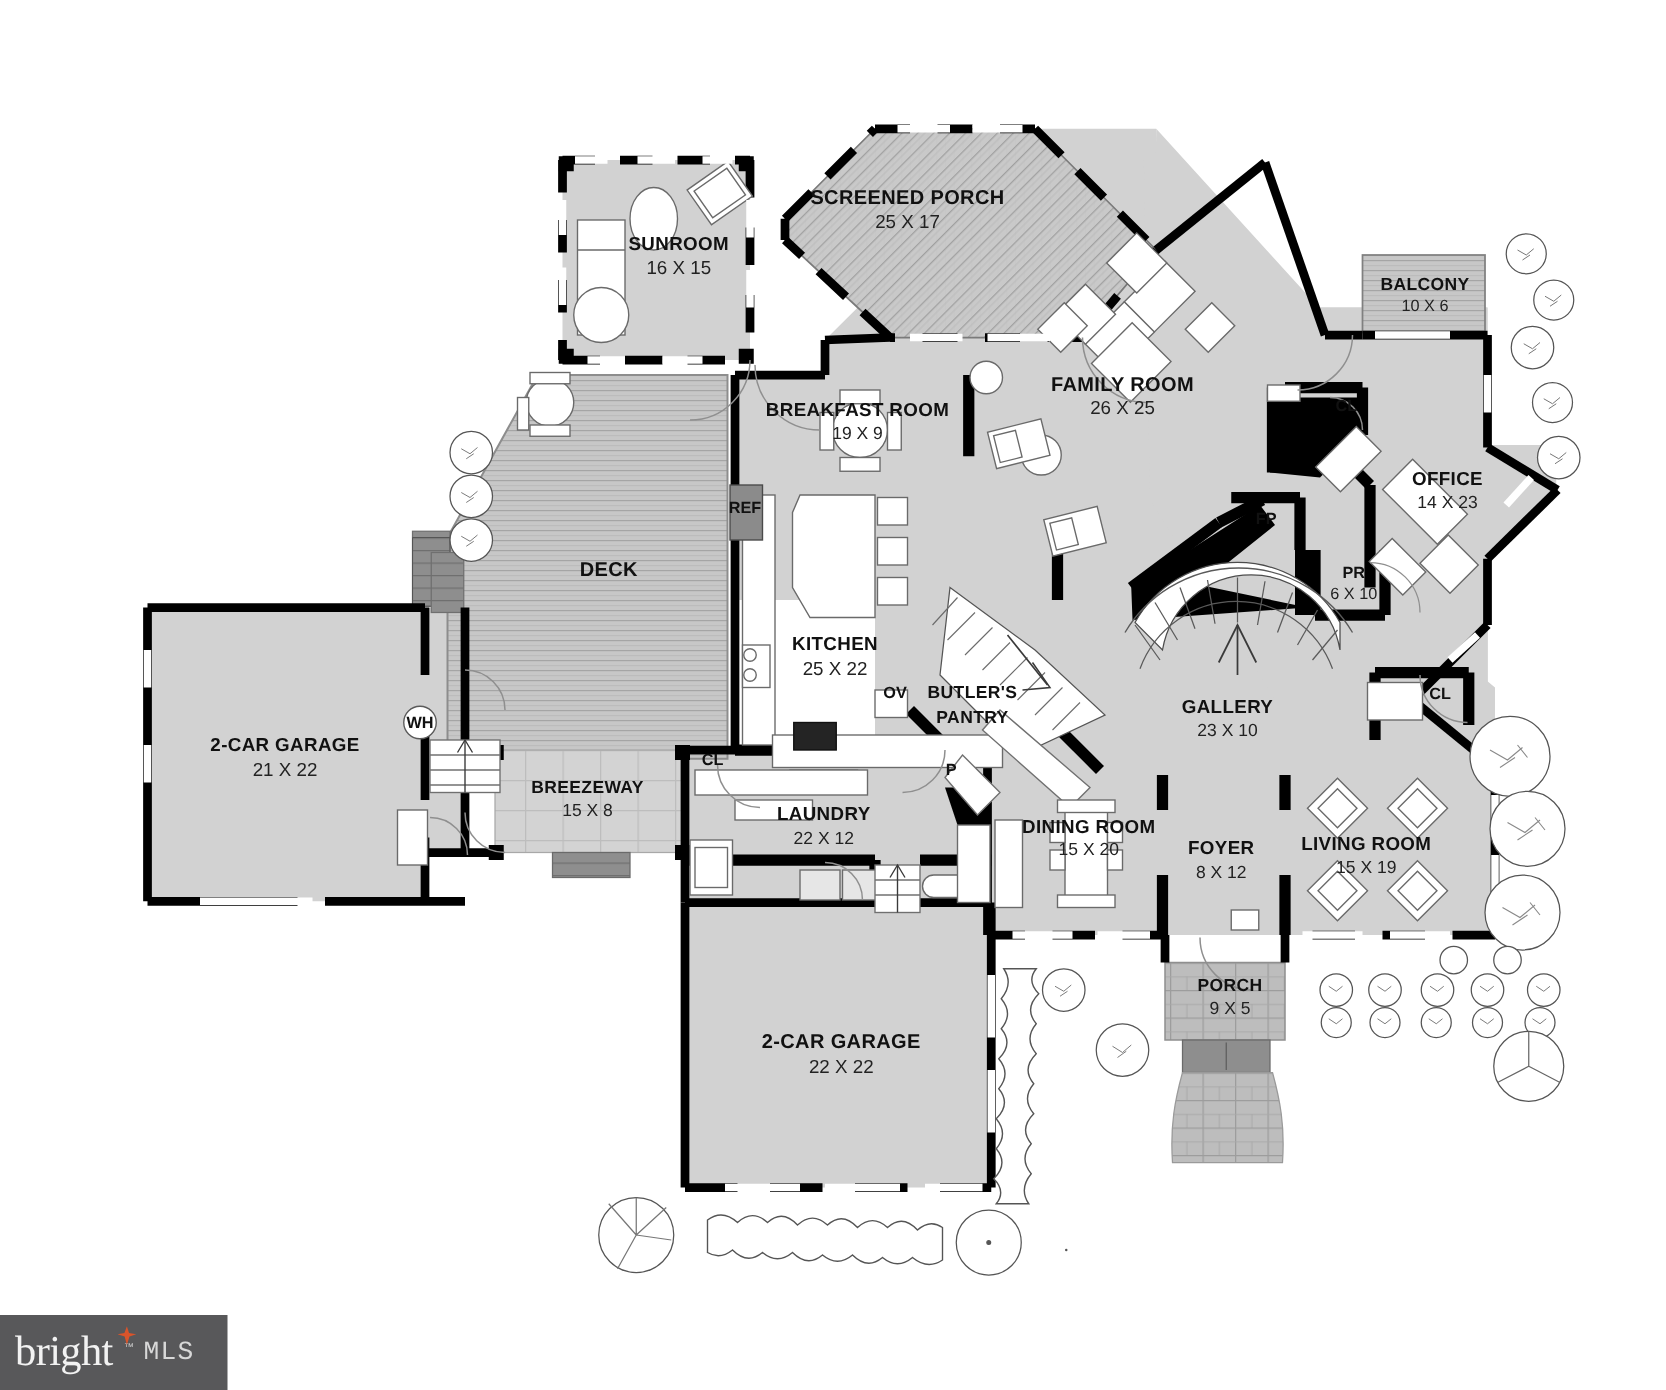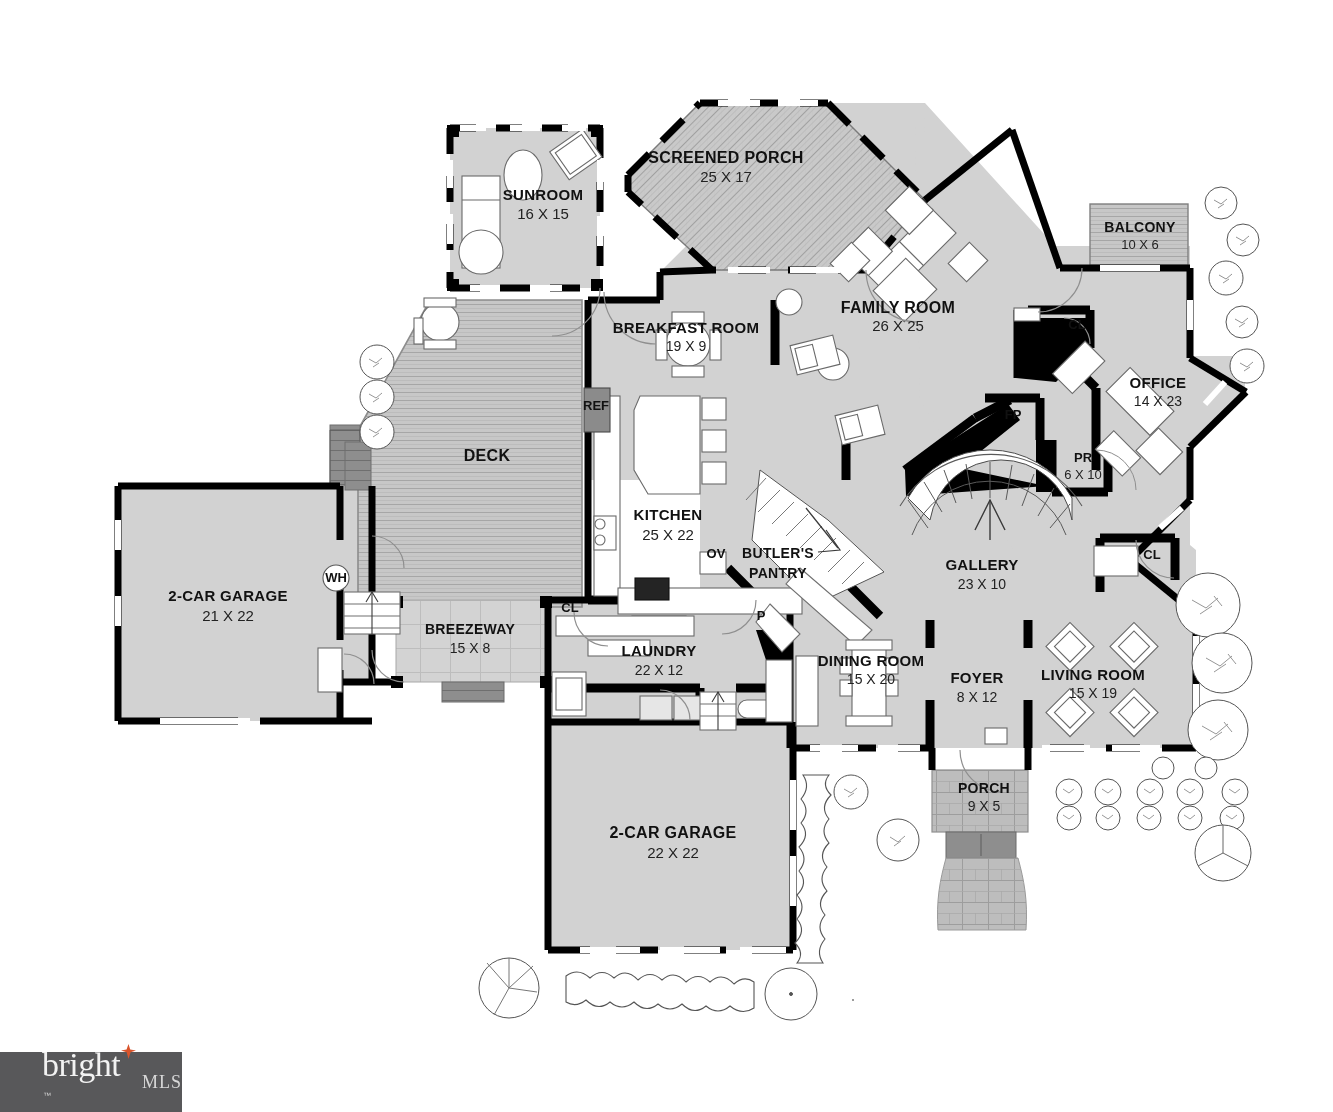--- a/index.html
+++ b/index.html
@@ -12,27 +12,27 @@
   .rm-name{font-family:"Liberation Sans",sans-serif;font-weight:bold;
            fill:#111111;text-anchor:middle;letter-spacing:0.3px;}
   .rm-dim{font-family:"Liberation Sans",sans-serif;font-weight:normal;
           fill:#222222;text-anchor:middle;}
   .tag{font-family:"Liberation Sans",sans-serif;font-weight:bold;
        fill:#111111;text-anchor:middle;}
 
   
   #mls-logo{position:absolute;left:0px;top:1052px;width:182px;height:60px;
             background:#58585a;display:flex;align-items:center;
-            padding-left:42px;box-sizing:border-box;}
+            padding-left:12px;box-sizing:border-box;}
   #mls-logo .bright-word{font-family:"Liberation Serif",serif;font-size:34px;
             color:#f2f2f2;position:relative;line-height:1;letter-spacing:-0.5px;}
   #mls-logo .star{position:absolute;right:-2px;top:-4px;width:15px;height:15px;}
   #mls-logo .tm{font-family:"Liberation Sans",sans-serif;font-size:8px;
             color:#cfcfcf;vertical-align:super;margin-left:1px;}
-  #mls-logo .mls-word{font-family:Liberation Serif, serif;font-size:18px;
+  #mls-logo .mls-word{font-family:Liberation Mono, monospace;font-size:21px;
             color:#d8d8d8;margin-left:8px;letter-spacing:1px;}
 </style>
 </head>
 <body>
 
 <div id="plan-root">
 
 <svg id="floorplan" viewBox="0 0 1333 1112">
   <defs>
 

